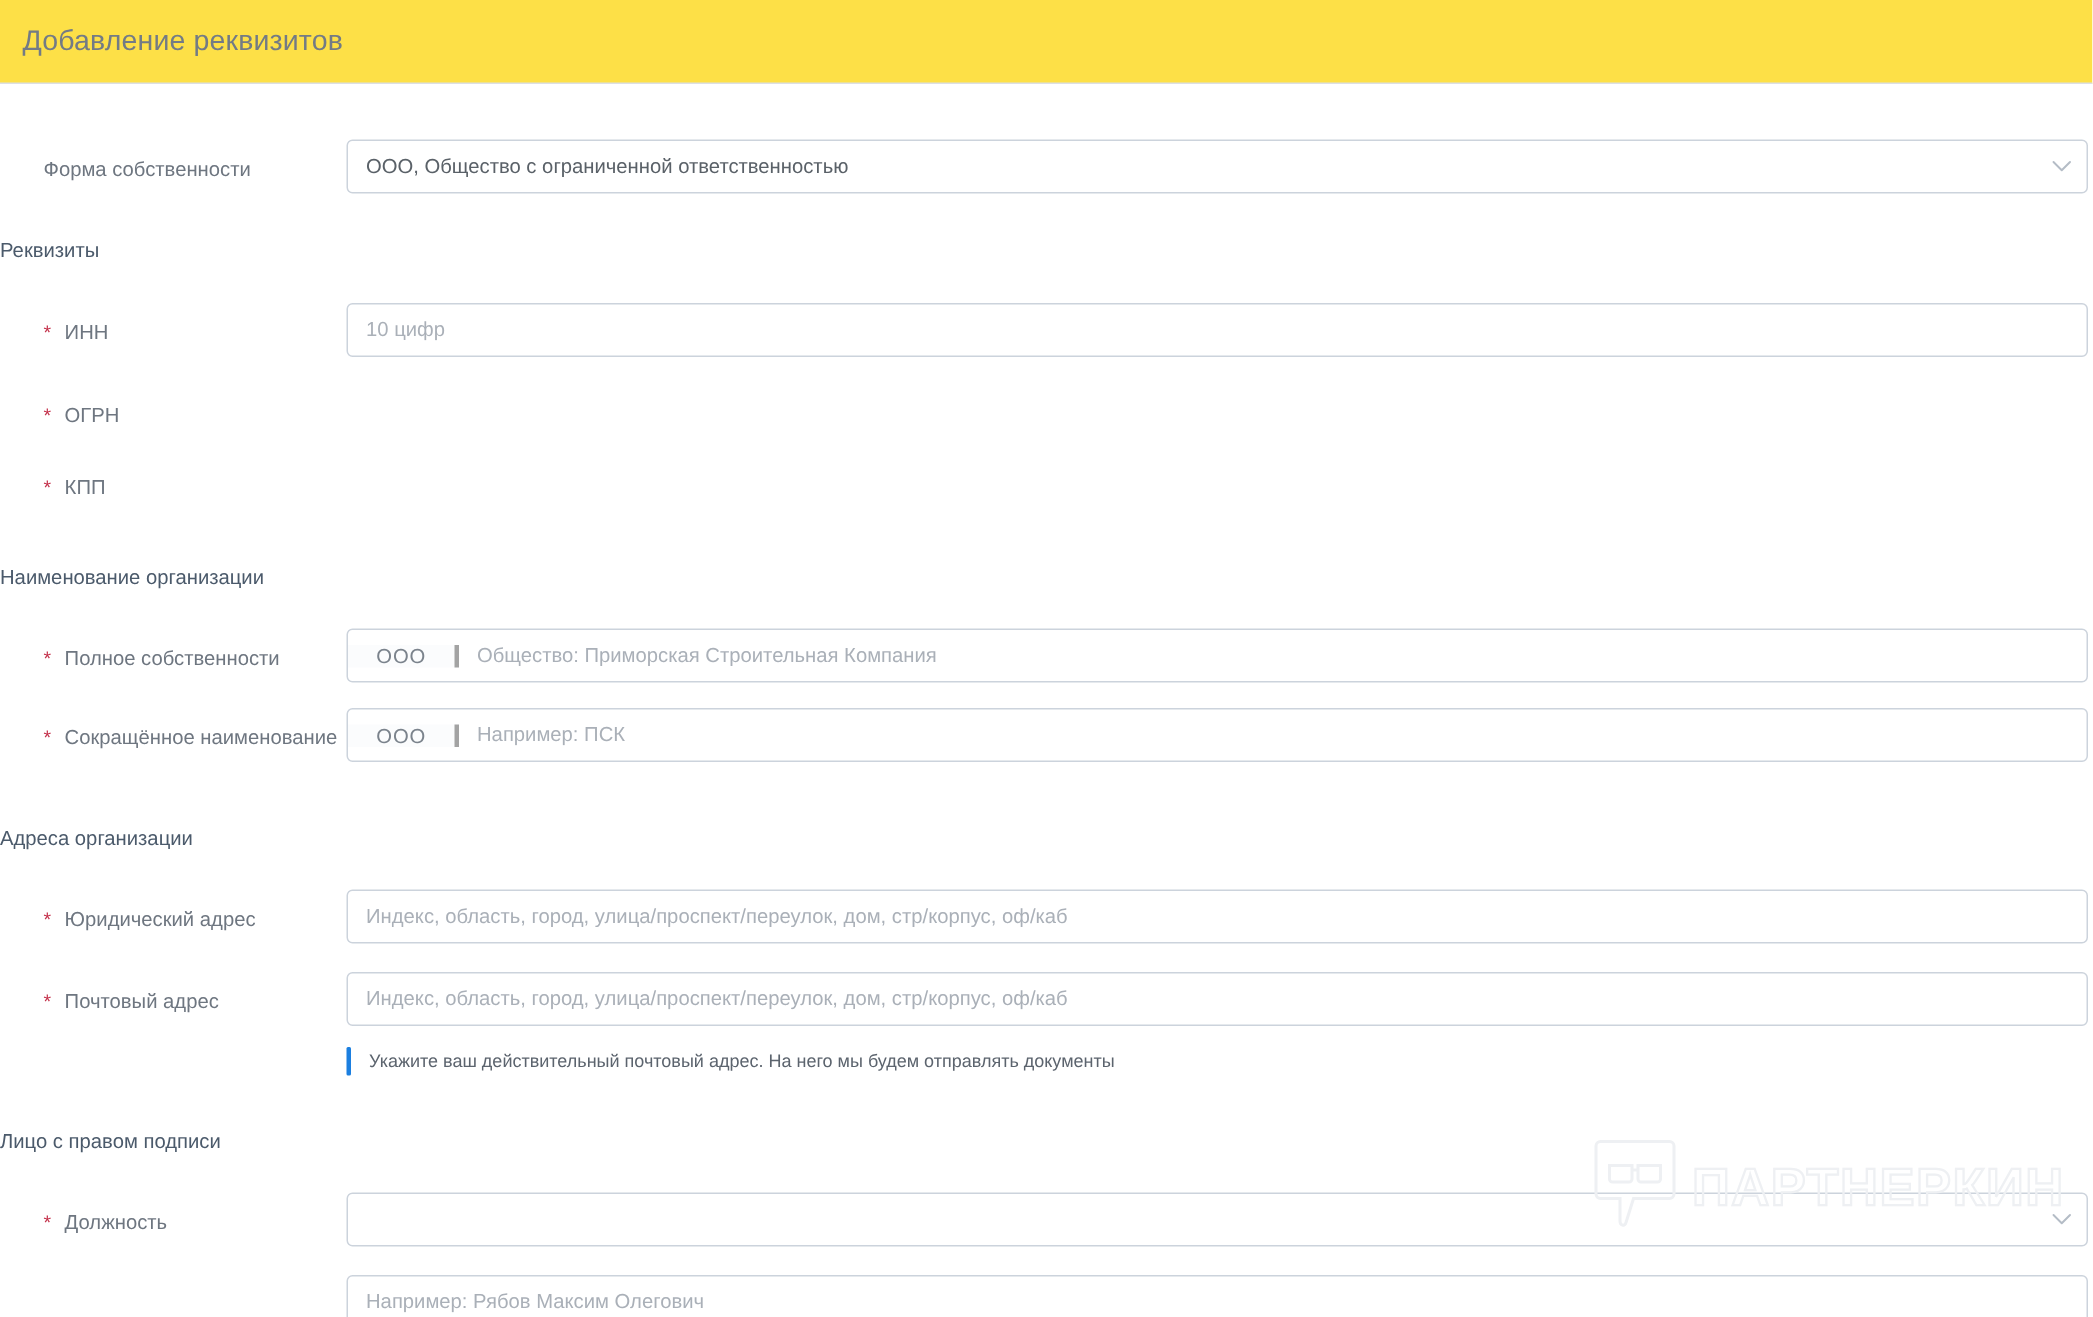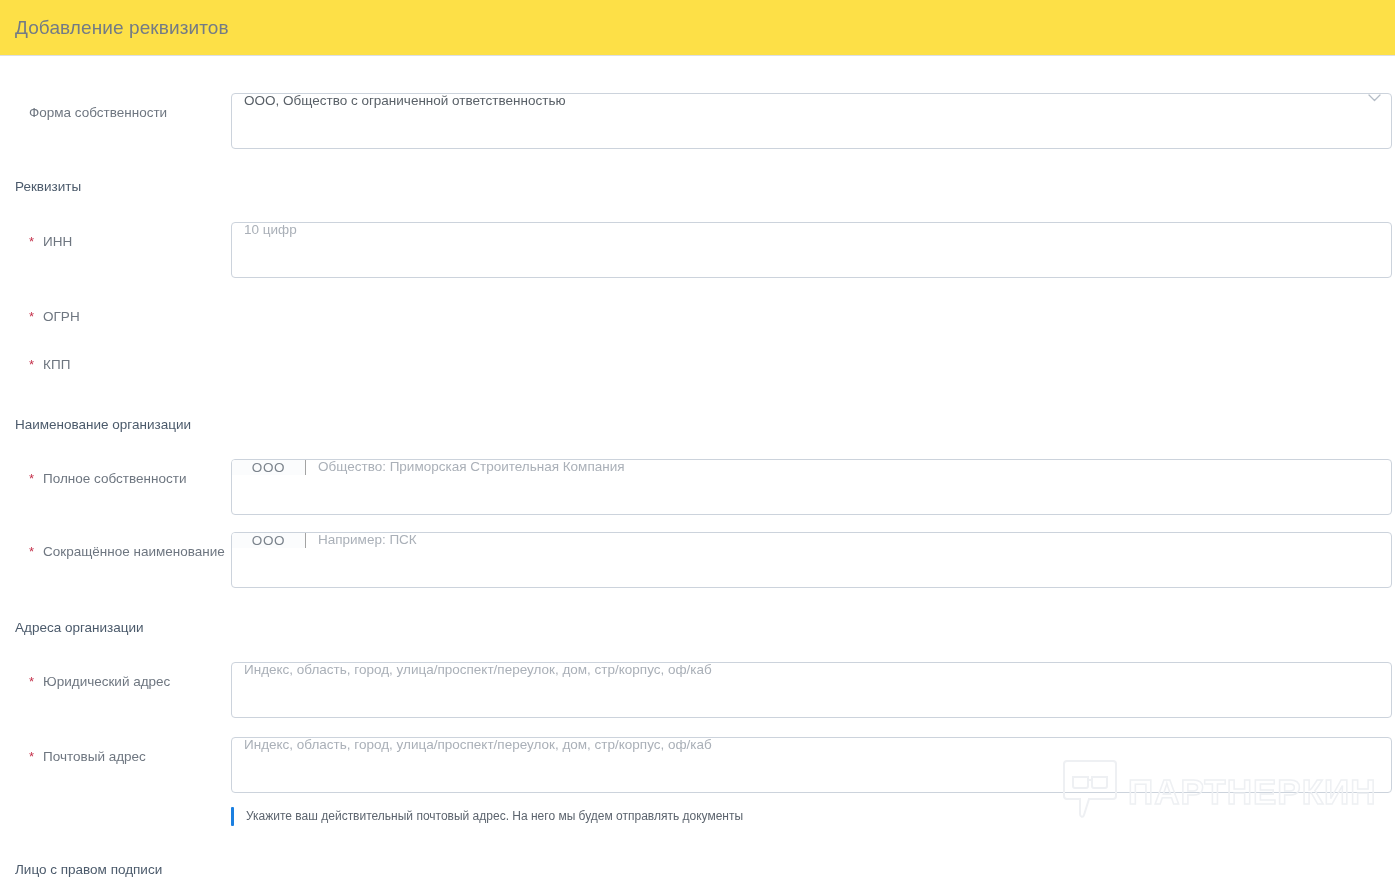--- a/index.html
+++ b/index.html
@@ -38,21 +38,20 @@
 
   
   .form-body {
     position: relative;
     padding: 0;
   }
 
   .section-title {
     font-size: 13.5px;
     color: #4b5a6b;
-    padding-left: 15px;
     font-weight: 400;
   }
 
   .field-row {
     display: flex;
     align-items: flex-start;
     padding-left: 29px;
   }
 
   .field-label {
@@ -75,47 +74,47 @@
   }
   .label-text { flex: 1 1 auto; }
 
   .field-control {
     flex: 1 1 auto;
     max-width: 1161px;
     position: relative;
   }
 
   .input-box {
-    height: 56px;
+    height: 36px;
     border: 1px solid #ccd3dc;
     border-radius: 4px;
     background: #ffffff;
     display: flex;
-    align-items: flex-start;
+    align-items: center;
     overflow: hidden;
   }
   .input-text {
     flex: 1 1 auto;
     display: flex;
     align-items: center;
     padding: 0 12px;
     font-size: 13.5px;
     color: #aab0b8;
     line-height: 1;
     background: transparent;
     white-space: nowrap;
     overflow: hidden;
   }
   .input-text.filled { color: #5a6168; }
 
   .input-prefix {
     width: 74px;
     flex: 0 0 74px;
     background: #fbfcfd;
-    border-right: 1px solid #a3a3a3;
+    border-right: 3px solid #a3a3a3;
     display: flex;
     align-items: center;
     justify-content: center;
     font-size: 13.5px;
     color: #7b838c;
     letter-spacing: 0.6px;
   }
 
   .chevron {
     width: 34px;
@@ -244,21 +243,21 @@
         <span class="label-text">Сокращённое наименование</span>
       </div>
       <div class="field-control">
         <div class="input-box">
           <div class="input-prefix">ООО</div>
           <div class="input-text">Например: ПСК</div>
         </div>
       </div>
     </div>
 
-    <div class="section-title" style="margin-top:32px;">Адреса организации</div>
+    <div class="section-title" style="margin-top:43px;">Адреса организации</div>
 
     <div class="field-row" style="margin-top:27px;">
       <div class="field-label">
         <span class="req-star">*</span>
         <span class="label-text">Юридический адрес</span>
       </div>
       <div class="field-control">
         <div class="input-box">
           <div class="input-text">Индекс, область, город, улица/проспект/переулок, дом, стр/корпус, оф/каб</div>
         </div>

